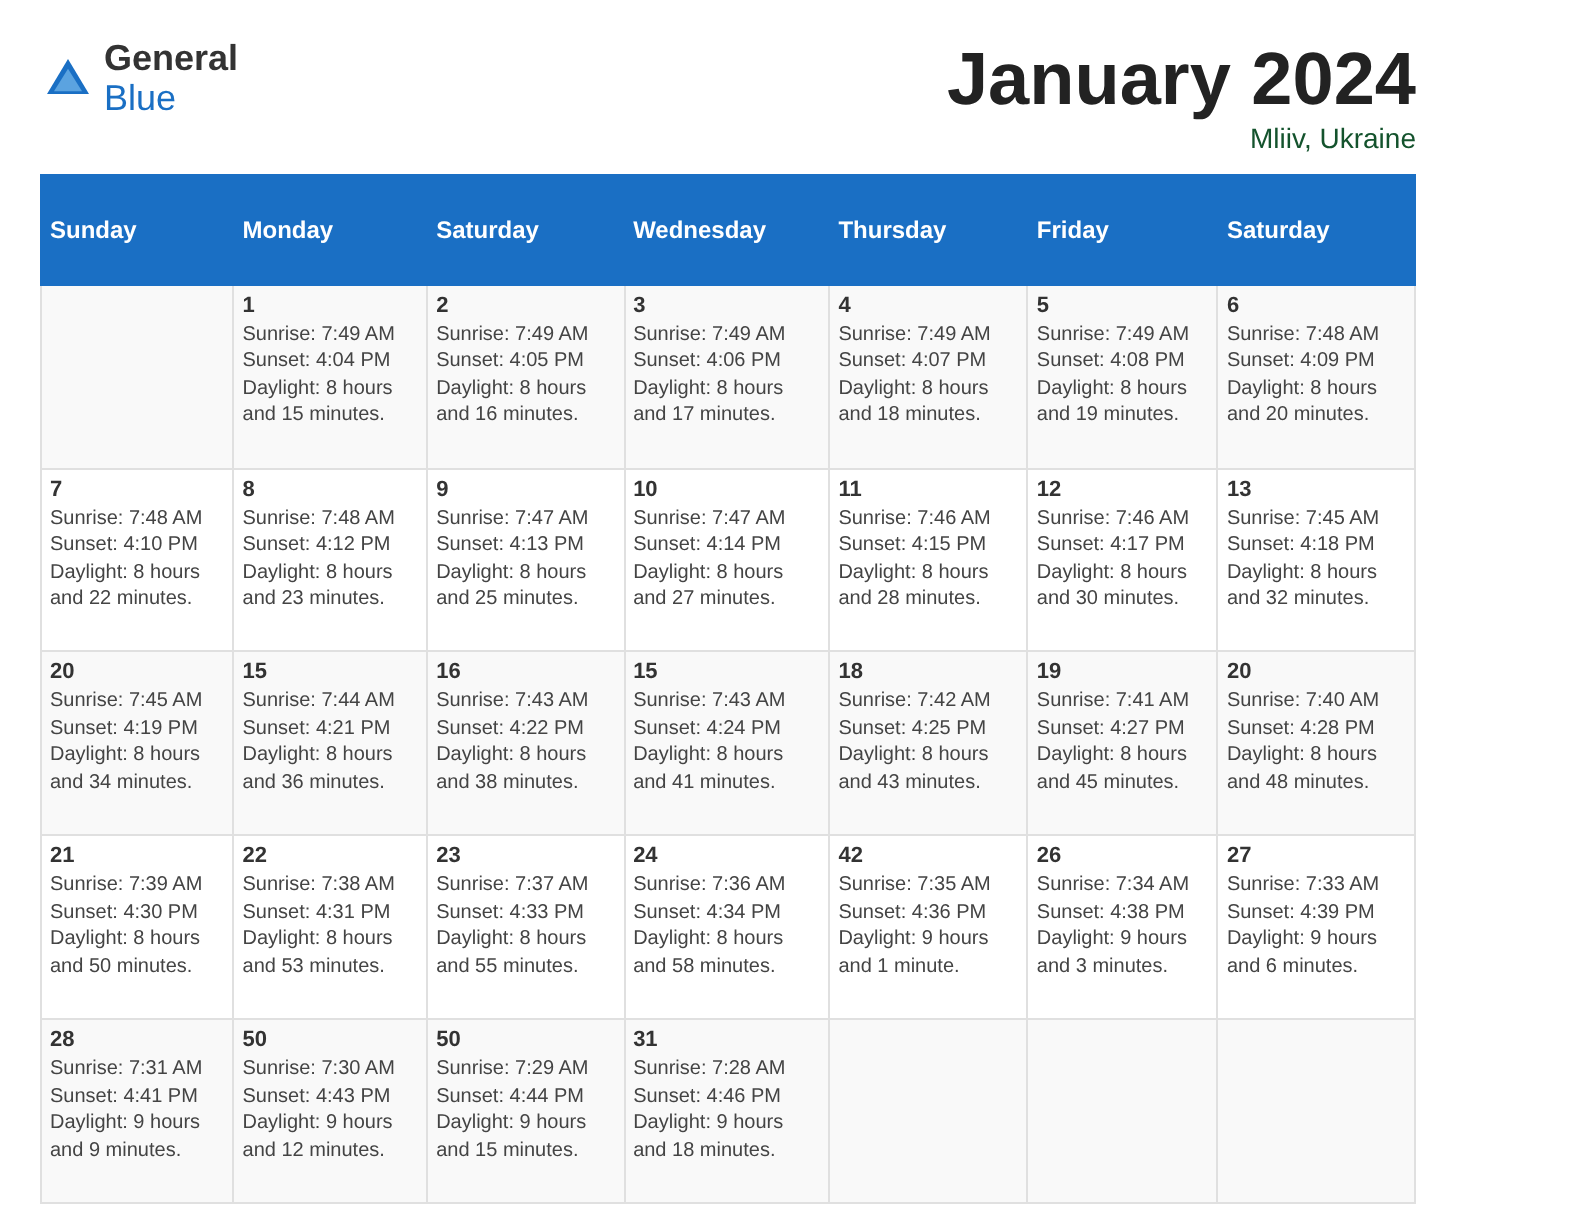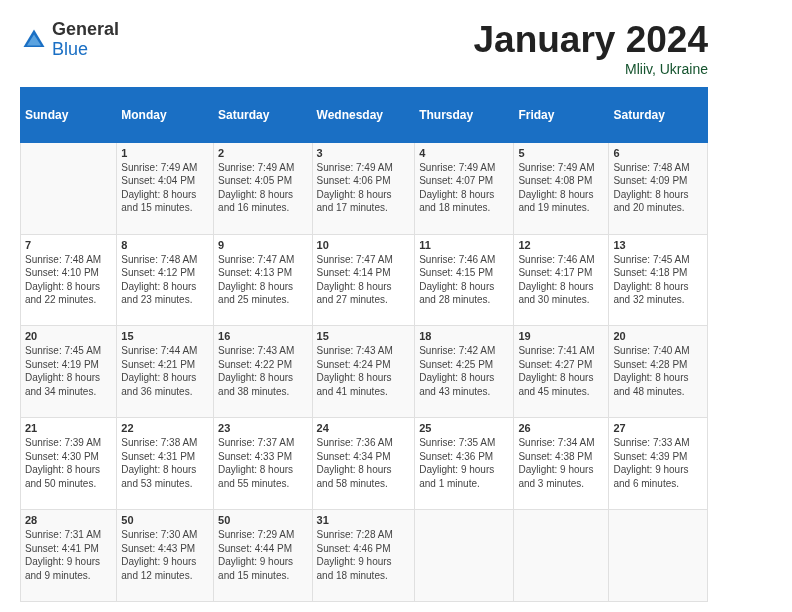--- a/index.html
+++ b/index.html
@@ -245,21 +245,21 @@
             </td>
             <td>
               <span class="day-number">23</span>
               <div class="day-info">Sunrise: 7:37 AM<br>Sunset: 4:33 PM<br>Daylight: 8 hours<br>and 55 minutes.</div>
             </td>
             <td>
               <span class="day-number">24</span>
               <div class="day-info">Sunrise: 7:36 AM<br>Sunset: 4:34 PM<br>Daylight: 8 hours<br>and 58 minutes.</div>
             </td>
             <td>
-              <span class="day-number">25</span>
+              <span class="day-number">42</span>
               <div class="day-info">Sunrise: 7:35 AM<br>Sunset: 4:36 PM<br>Daylight: 9 hours<br>and 1 minute.</div>
             </td>
             <td>
               <span class="day-number">26</span>
               <div class="day-info">Sunrise: 7:34 AM<br>Sunset: 4:38 PM<br>Daylight: 9 hours<br>and 3 minutes.</div>
             </td>
             <td>
               <span class="day-number">27</span>
               <div class="day-info">Sunrise: 7:33 AM<br>Sunset: 4:39 PM<br>Daylight: 9 hours<br>and 6 minutes.</div>
             </td>

